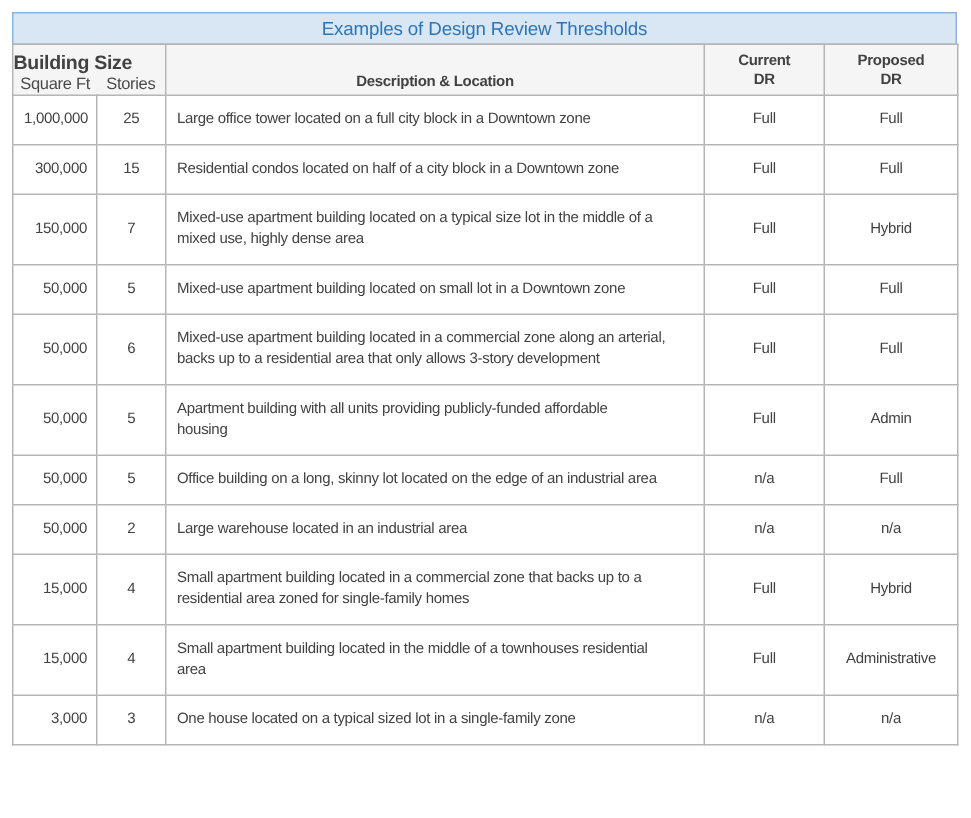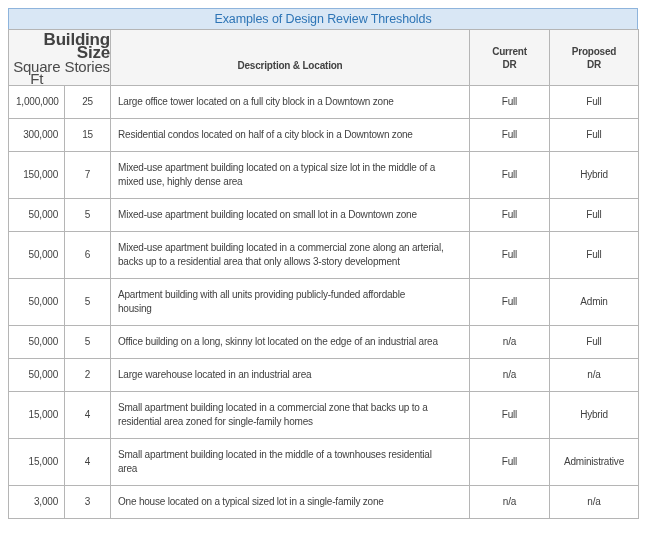--- a/index.html
+++ b/index.html
@@ -50,30 +50,30 @@
   }
   thead th {
     background: #f5f5f5;
     height: 34px;
     padding: 0;
     font-weight: bold;
     color: #3b3b3b;
   }
   .th-group { vertical-align: middle; }
   .bs-title {
-    font-size: 17px;
+    font-size: 13px;
     font-weight: bold;
-    text-align: right;
+    text-align: left;
     line-height: 13px;
     padding-top: 3px;
   }
   .bs-sub {
     display: flex;
     font-weight: normal;
-    font-size: 15px;
+    font-size: 11px;
     color: #4a4a4a;
     line-height: 12px;
     padding-top: 2px;
   }
   .bs-sub .sub-sqft { width: 56px; text-align: center; }
   .bs-sub .sub-stories { width: 46px; text-align: center; }
   .th-desc {
     font-size: 11.5px;
     text-align: center;
     vertical-align: top;

